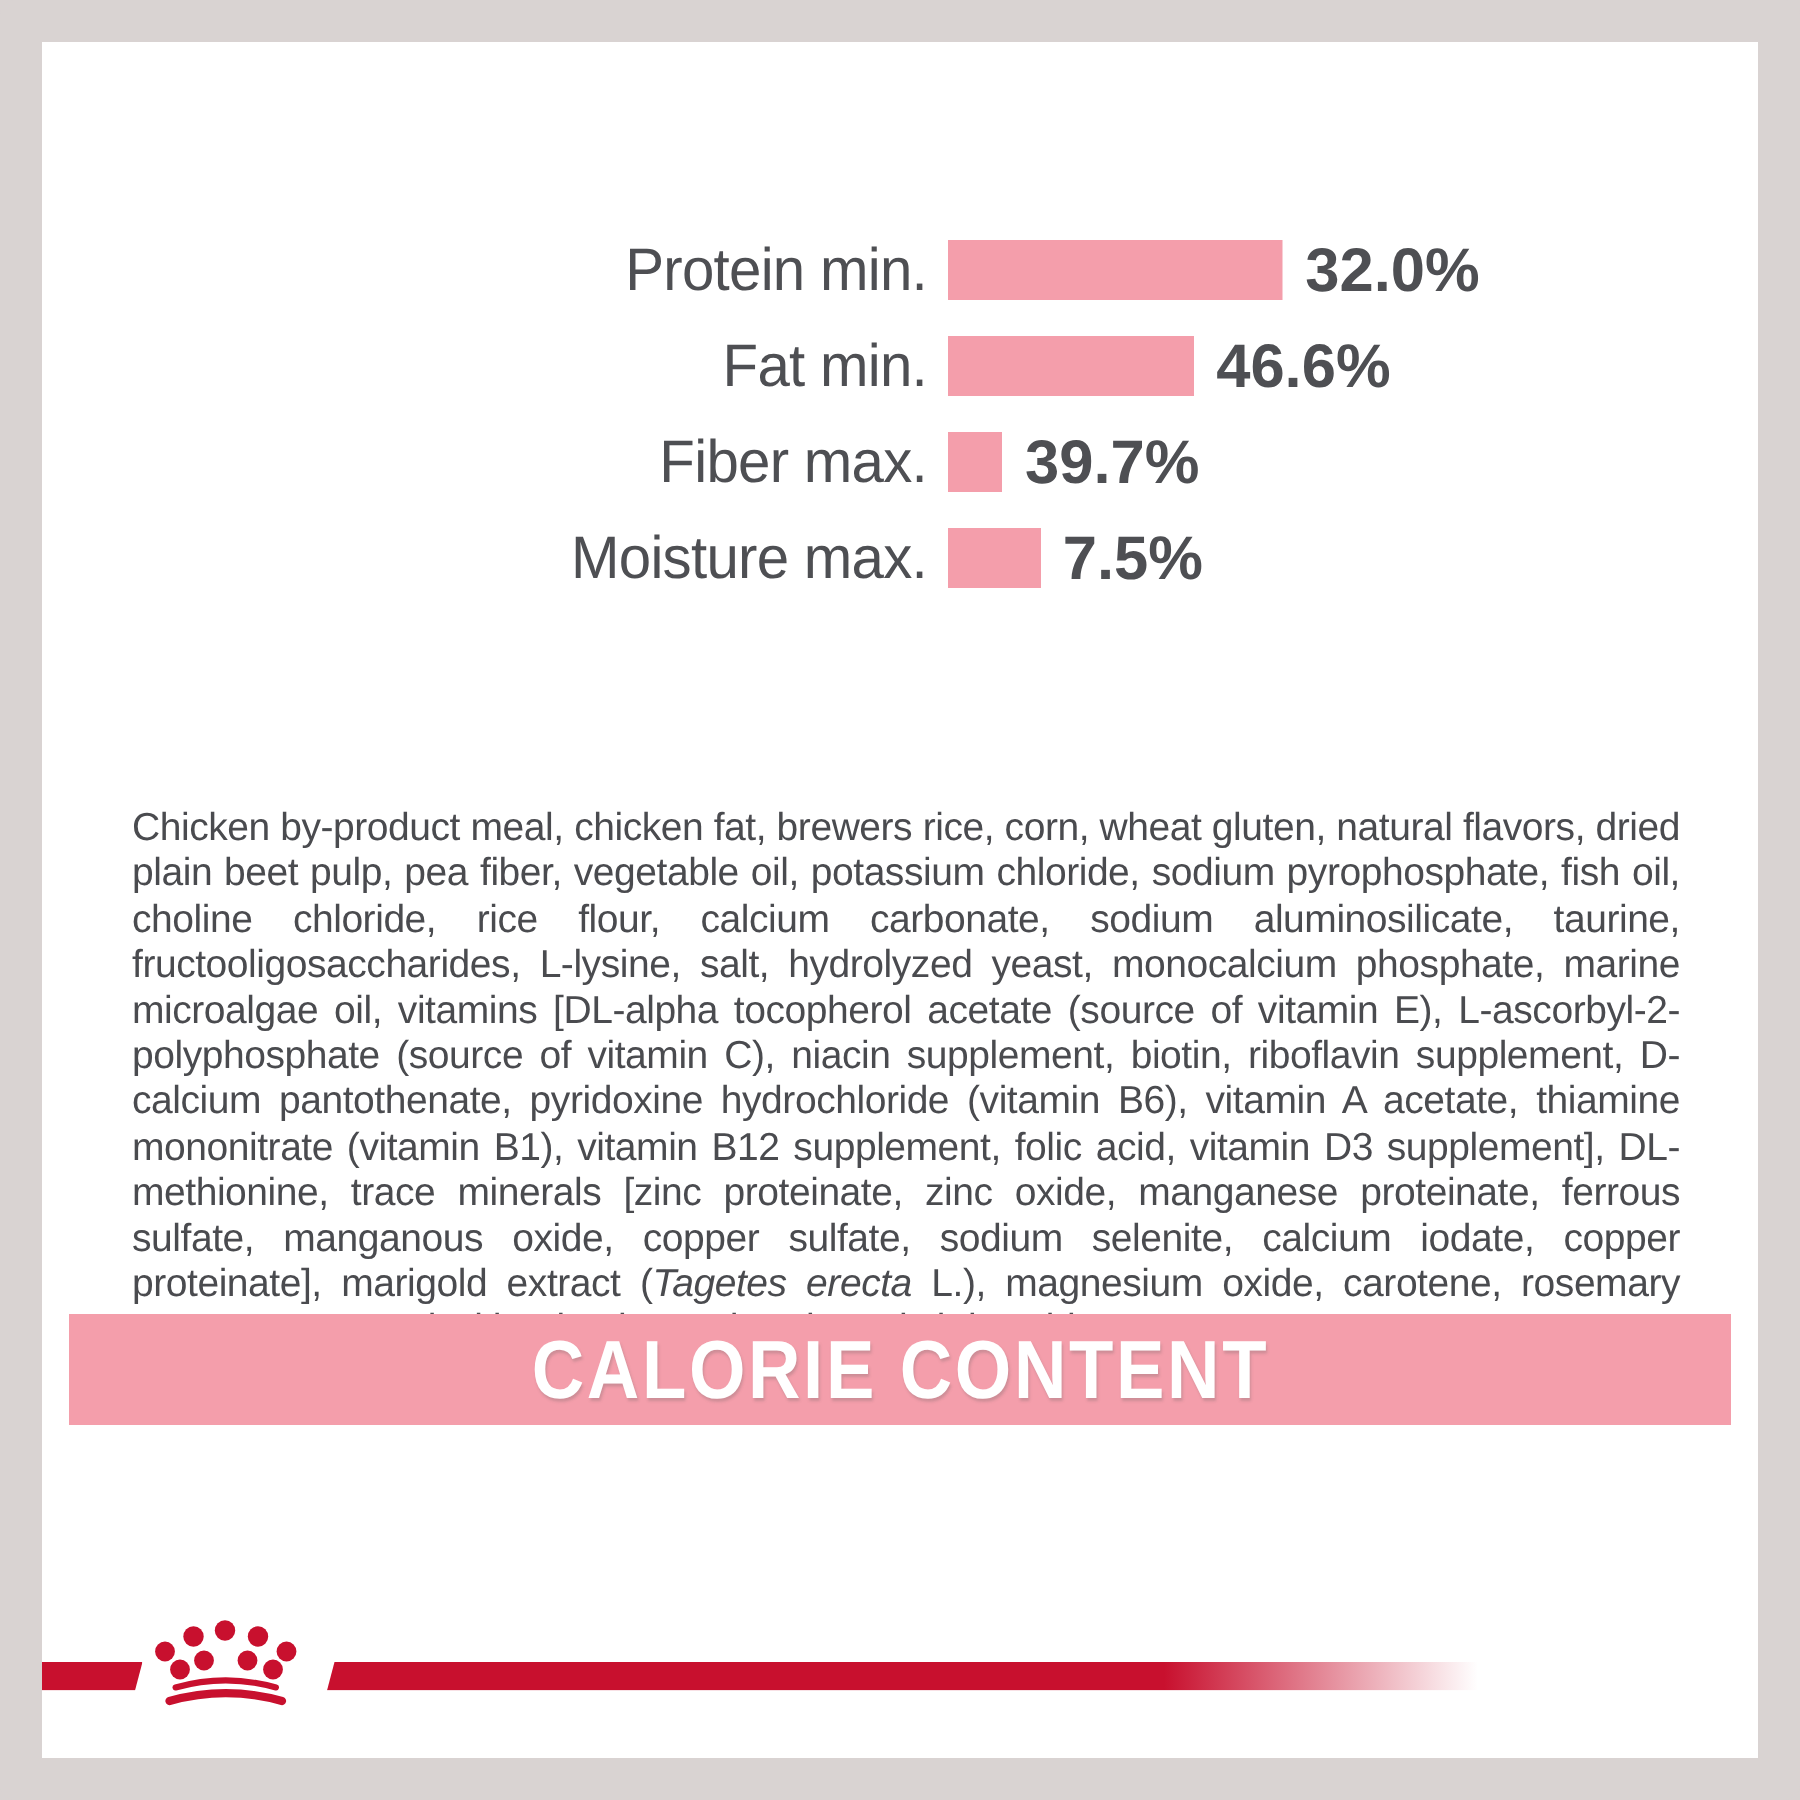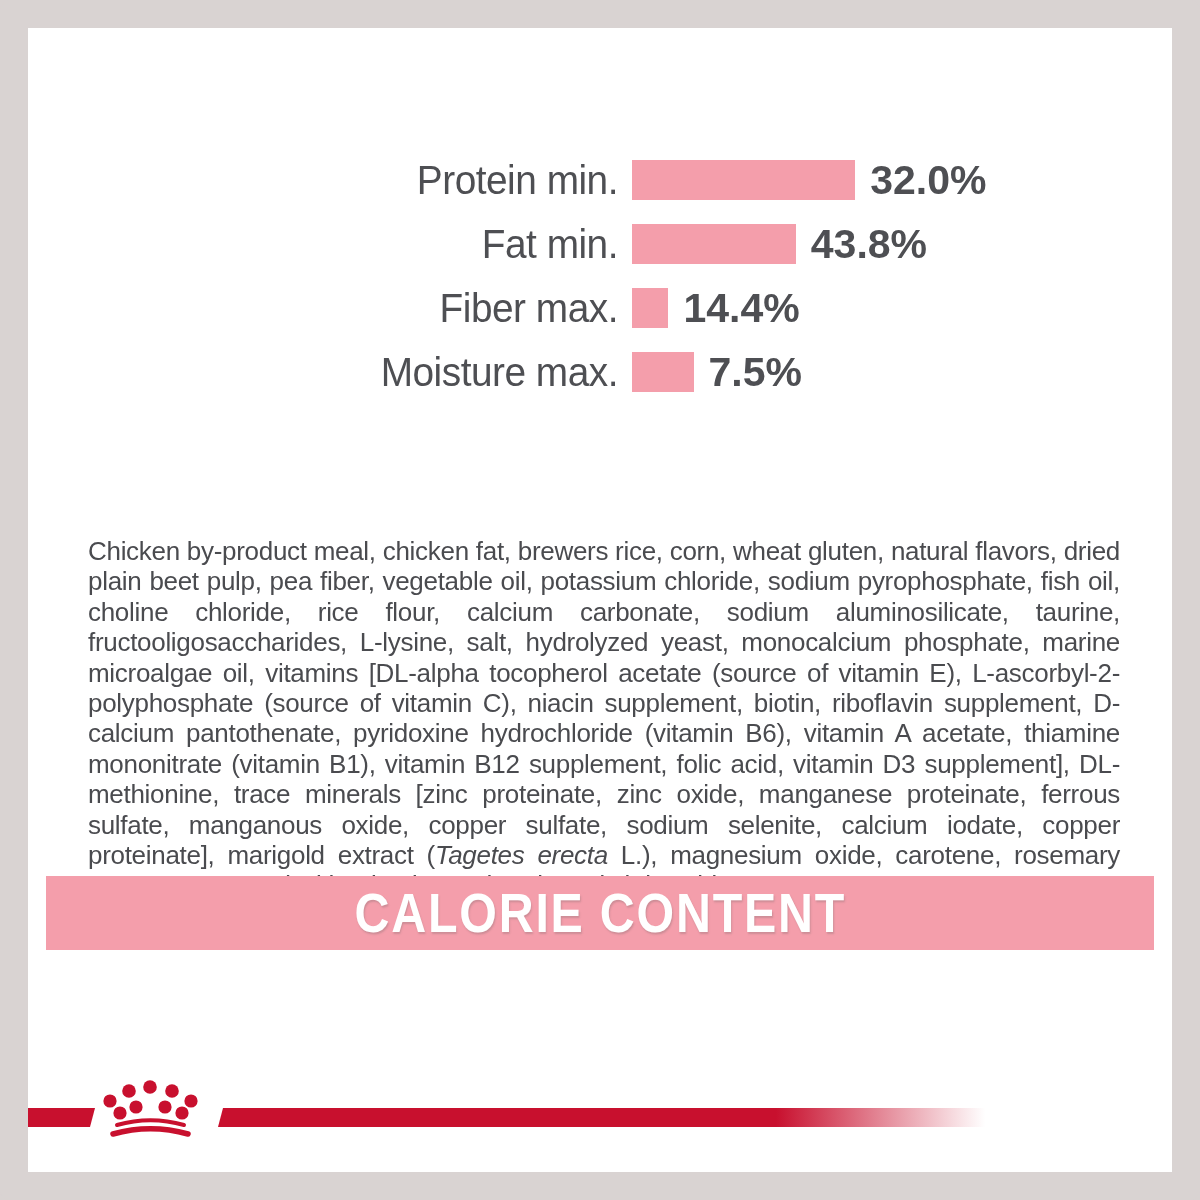--- a/index.html
+++ b/index.html
@@ -108,26 +108,26 @@
 
     <div class="ga-chart">
       <div class="ga-row">
         <span class="ga-label">Protein min.</span>
         <span class="ga-bar" style="width: 223.2px;"></span>
         <span class="ga-value">32.0%</span>
       </div>
       <div class="ga-row">
         <span class="ga-label">Fat min.</span>
         <span class="ga-bar" style="width: 163.8px;"></span>
-        <span class="ga-value">43.8%</span>
+        <span class="ga-value">46.6%</span>
       </div>
       <div class="ga-row">
         <span class="ga-label">Fiber max.</span>
         <span class="ga-bar" style="width: 36.42px;"></span>
-        <span class="ga-value">14.4%</span>
+        <span class="ga-value">39.7%</span>
       </div>
       <div class="ga-row">
         <span class="ga-label">Moisture max.</span>
         <span class="ga-bar" style="width: 61.5px;"></span>
         <span class="ga-value">7.5%</span>
       </div>
     </div>
 
 
     <p class="body-text ingredients-text"><span>Chicken by-product meal, chicken fat, brewers rice, corn, wheat gluten, natural flavors, dried plain beet pulp, pea fiber, vegetable oil, potassium chloride, sodium pyrophosphate, fish oil, choline chloride, rice flour, calcium carbonate, sodium aluminosilicate, taurine, fructooligosaccharides, L-lysine, salt, hydrolyzed yeast, monocalcium phosphate, marine microalgae oil, vitamins [DL-alpha tocopherol acetate (source of vitamin E), L-ascorbyl-2-polyphosphate (source of vitamin C), niacin supplement, biotin, riboflavin supplement, D-calcium pantothenate, pyridoxine hydrochloride (vitamin B6), vitamin A acetate, thiamine mononitrate (vitamin B1), vitamin B12 supplement, folic acid, vitamin D3 supplement], DL-methionine, trace minerals [zinc proteinate, zinc oxide, manganese proteinate, ferrous sulfate, manganous oxide, copper sulfate, sodium selenite, calcium iodate, copper proteinate], marigold extract (</span><span class="italic">Tagetes erecta</span><span> L.), magnesium oxide, carotene, rosemary extract, preserved with mixed tocopherols and citric acid.</span></p>

